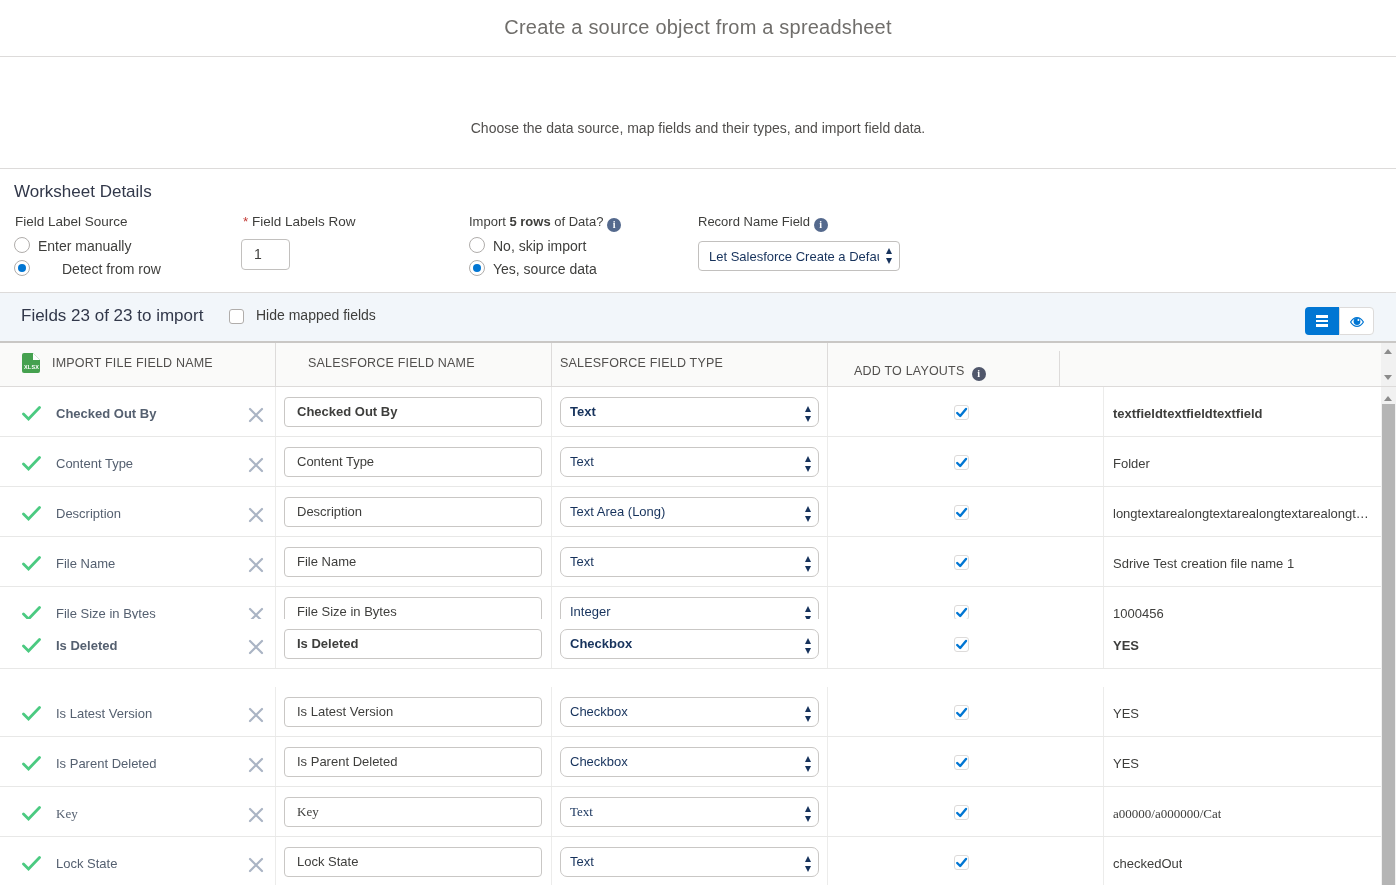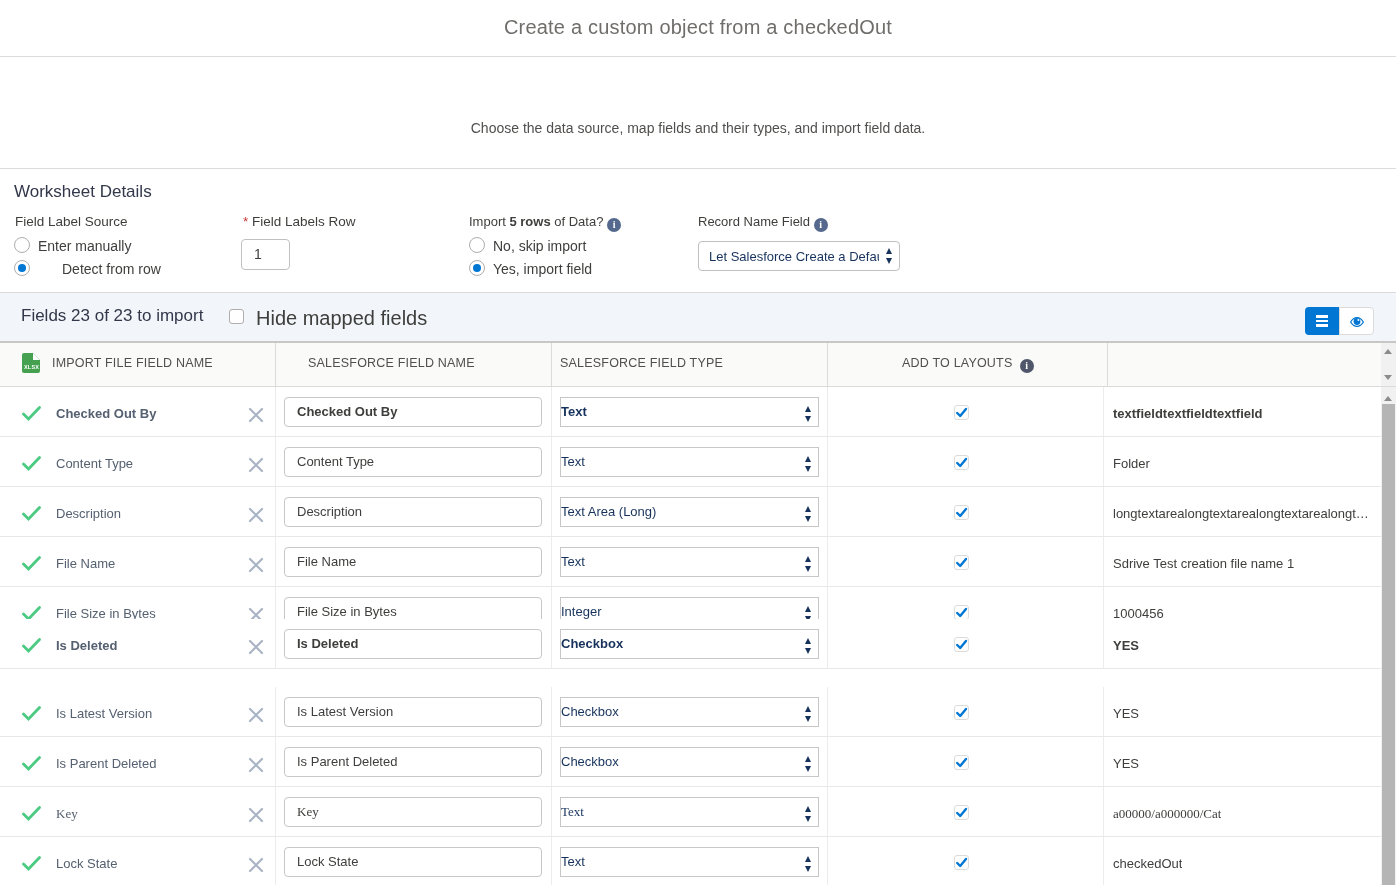--- a/index.html
+++ b/index.html
@@ -43,21 +43,21 @@
   border-right:3.5px solid transparent; border-bottom:6px solid #16325c; margin-bottom:4px; }
 .spinner .dn { width:0; height:0; border-left:3.5px solid transparent;
   border-right:3.5px solid transparent; border-top:6px solid #16325c; }
 
 #fieldsbar { position:absolute; left:0; top:293px; width:1396px; height:49px;
   background:#f2f6fa; border-bottom:1px solid #c9c7c5; }
 #fieldsbar .fb-title { position:absolute; left:21px; top:13px; font-size:17px;
   color:#32384a; }
 #fieldsbar .cb { position:absolute; left:229px; top:16px; width:15px; height:15px;
   background:#fff; border:1px solid #b0adab; border-radius:3px; }
-#fieldsbar .cb-label { position:absolute; left:256px; top:14px; font-size:20px; color:#3e3e3c; }
+#fieldsbar .cb-label { position:absolute; left:256px; top:14px; font-size:14px; color:#3e3e3c; }
 #btn-list { position:absolute; left:1305px; top:14px; width:34px; height:28px;
   background:#0176d3; border-radius:4px 0 0 4px; }
 #btn-eye { position:absolute; left:1339px; top:14px; width:35px; height:28px;
   background:#fff; border:1px solid #dddbda; border-radius:0 4px 4px 0; }
 
 #thead { position:absolute; left:0; top:342px; width:1396px; height:45px;
   background:#fafaf9; border-top:1px solid #c9c7c5; border-bottom:1px solid #dddbda; }
 .hcell { position:absolute; top:0; height:43px; border-right:1px solid #dddbda;
   font-size:12.5px; letter-spacing:0.2px; color:#514f4d; }
 .hcell span.lbl { position:absolute; top:13px; }
@@ -65,38 +65,38 @@
 .trow { position:absolute; left:0; width:1381px; height:50px;
   border-bottom:1px solid #e8e8e7; background:#fff; }
 .vline { position:absolute; top:0; bottom:0; width:1px; background:#ececeb; }
 .chk { position:absolute; left:22px; top:19px; }
 .fname { position:absolute; left:56px; top:19px; font-size:13px; color:#556070; }
 .xico { position:absolute; left:248px; top:20px; }
 .tinput { position:absolute; left:284px; top:10px; width:258px; height:30px;
   border:1px solid #c9c7c5; border-radius:4px; background:#fff; font-size:13px;
   color:#3e3e3c; line-height:28px; padding-left:12px; }
 .tselect { position:absolute; left:560px; top:10px; width:259px; height:30px;
-  border:1px solid #c9c7c5; border-radius:0; background:#fff; font-size:13px;
-  color:#16325c; line-height:28px; }
+  border:1px solid #c9c7c5; border-radius:7px; background:#fff; font-size:13px;
+  color:#16325c; line-height:28px; padding-left:9px; }
 .tcheck { position:absolute; left:954px; top:18px; width:15px; height:15px;
   border:1px solid #dddbda; border-radius:3px; background:#fff; }
 .fprev { position:absolute; left:1113px; top:19px; font-size:13px; color:#3e3e3c;
   max-width:262px; white-space:nowrap; overflow:hidden; text-overflow:ellipsis; }
 
 .sbar { position:absolute; background:#f1f1f1; }
 .sb-arrow-up { width:0; height:0; border-left:4px solid transparent;
   border-right:4px solid transparent; border-bottom:5px solid #8b8b8b; }
 .sb-arrow-dn { width:0; height:0; border-left:4px solid transparent;
   border-right:4px solid transparent; border-top:5px solid #8b8b8b; }
 .sb-thumb { position:absolute; left:1px; width:13px; background:#b5b5b5; }
 </style>
 </head>
 <body>
 <div id="topbar">
-    <div class="title">Create a custom object from a checkedOut</div>
+    <div class="title">Create a source object from a spreadsheet</div>
   </div>
 
 <div id="intro">
   <p>Choose the data source, map fields and their types, and import field data.</p>
 </div>
 
 <div id="worksheet">
   <h2>Worksheet Details</h2>
 
   <div class="flabel" style="left:15px;">Field Label Source</div>
@@ -105,21 +105,21 @@
   <div class="radio sel" style="left:14px; top:90px;"></div>
   <div class="rlabel" style="left:38px; top:91px;margin-left:24px;">Detect from row</div>
 
   <div class="flabel" style="left:243px;"><span style="color:#c23934;">*</span>&nbsp;Field Labels Row</div>
   <div id="fl-input">1</div>
 
   <div class="flabel" style="left:469px; font-size:13px;">Import <b>5 rows</b> of Data? <span class="infoicon">i</span></div>
   <div class="radio" style="left:469px; top:67px;"></div>
   <div class="rlabel" style="left:493px; top:68px;">No, skip import</div>
   <div class="radio sel" style="left:469px; top:90px;"></div>
-  <div class="rlabel" style="left:493px; top:91px;">Yes, import field</div>
+  <div class="rlabel" style="left:493px; top:91px;">Yes, source data</div>
 
   <div class="flabel" style="left:698px; font-size:13px;">Record Name Field <span class="infoicon">i</span></div>
   <div id="rn-select">
     <div class="txt">Let Salesforce Create a Defau</div>
     <div class="spinner" style="right:5px; top:6px;">
         <div class="up"></div>
         <div class="dn"></div>
       </div>
   </div>
 </div>
@@ -150,21 +150,21 @@
       <text x="2" y="16.2" font-size="5.5" fill="#fff" font-weight="bold" font-family="Liberation Sans">XLSX</text>
     </svg>
     <span class="lbl" style="left:52px;">IMPORT FILE FIELD NAME</span>
   </div>
   <div class="hcell" style="left:276px; width:276px;">
       <span class="lbl" style="left:8px;margin-left:24px;">SALESFORCE FIELD NAME</span>
     </div>
   <div class="hcell" style="left:552px; width:276px;">
       <span class="lbl" style="left:8px;">SALESFORCE FIELD TYPE</span>
     </div>
-  <div class="hcell" style="left:832px; width:276px; text-align:center;">
+  <div class="hcell" style="left:784px; width:276px; text-align:center;margin-top:8px;">
       <span class="lbl" style="left:70px;">ADD TO LAYOUTS&nbsp; <span class="infoicon" style="background:#50576b;">i</span></span>
     </div>
 
   <div class="sbar" style="left:1381px; top:0; width:15px; height:43px;">
     <div class="sb-arrow-up" style="position:absolute; left:3px; top:6px;"></div>
     <div class="sb-arrow-dn" style="position:absolute; left:3px; top:32px;"></div>
   </div>
 </div>
 
 <div id="tbody">

